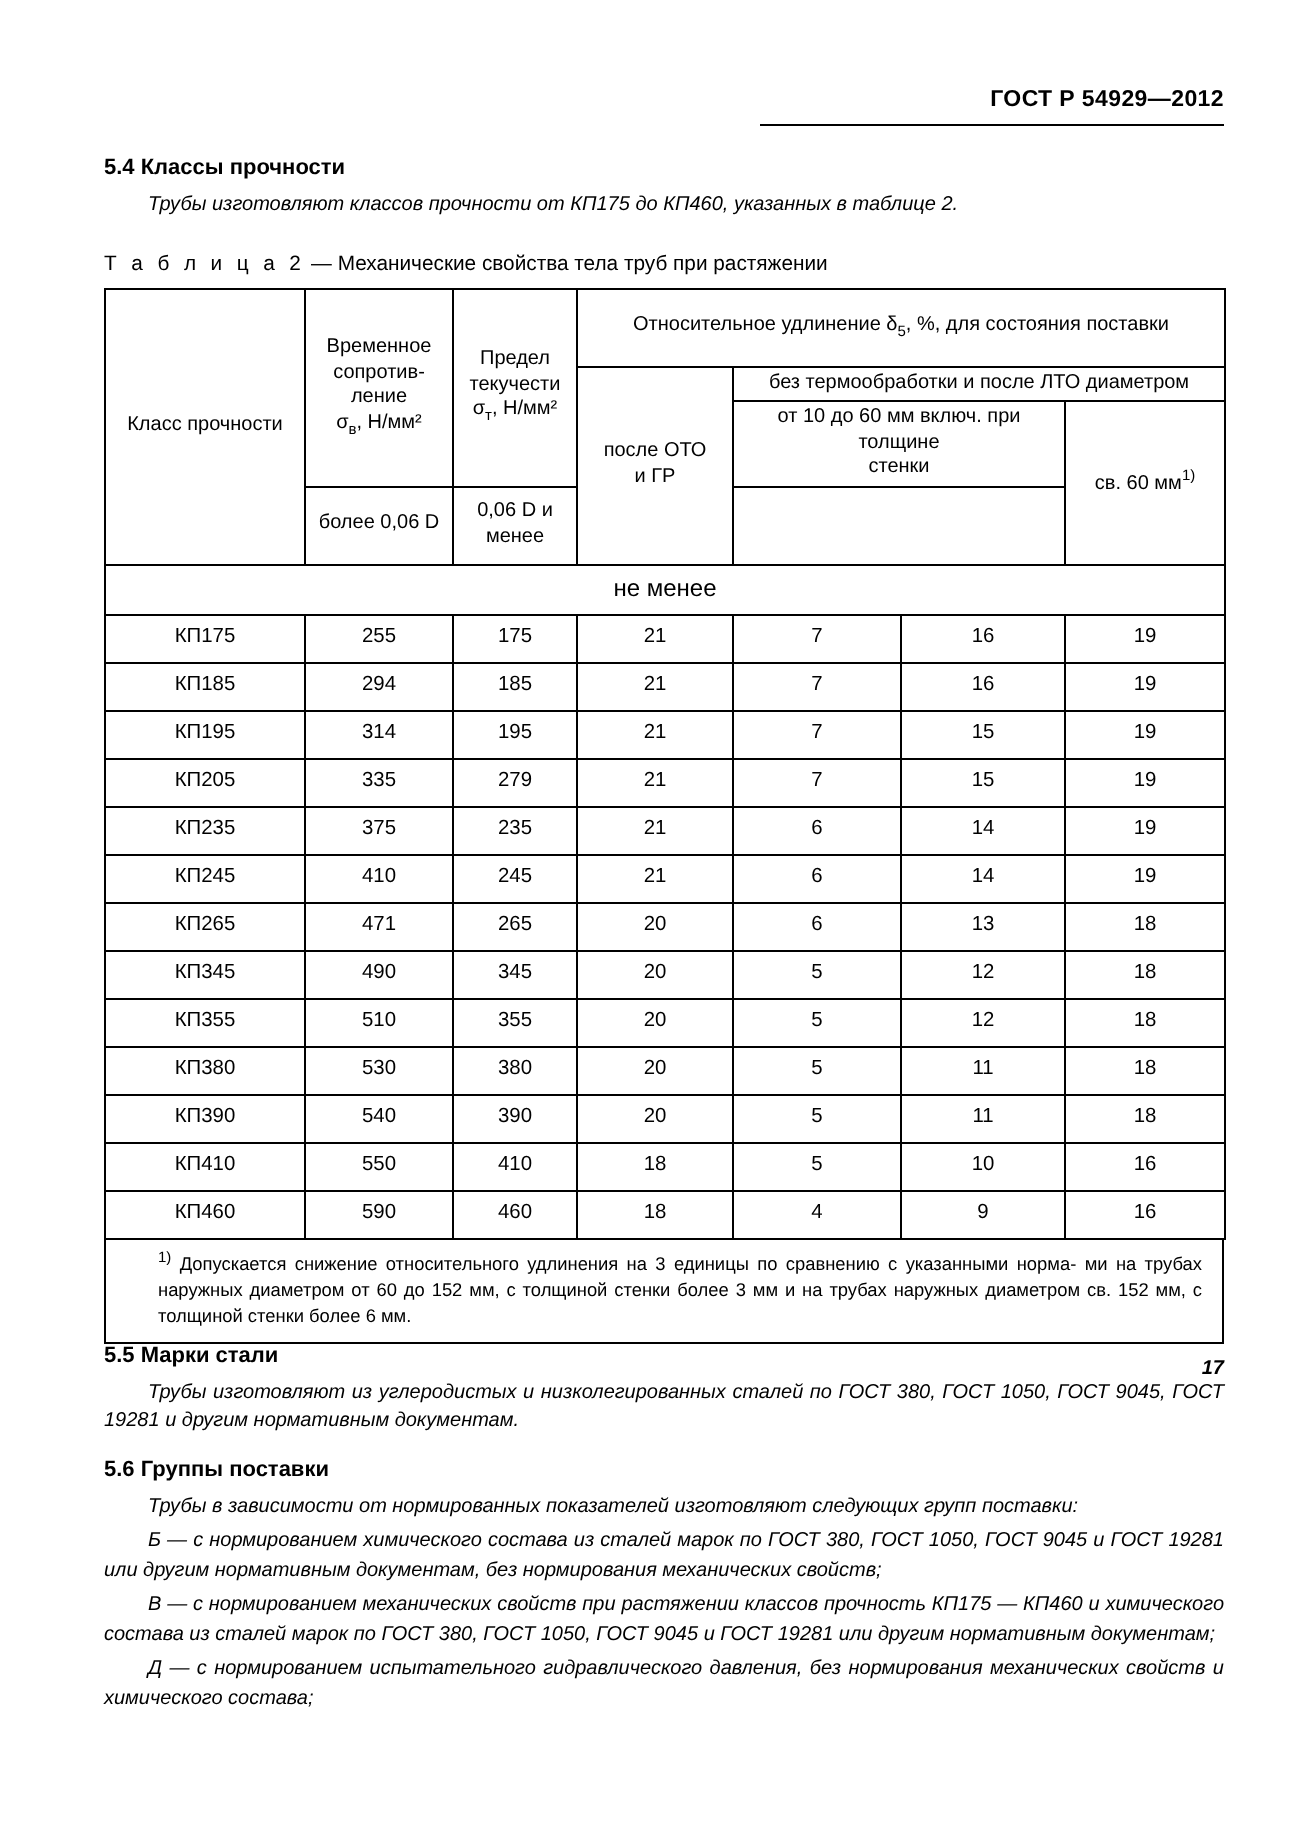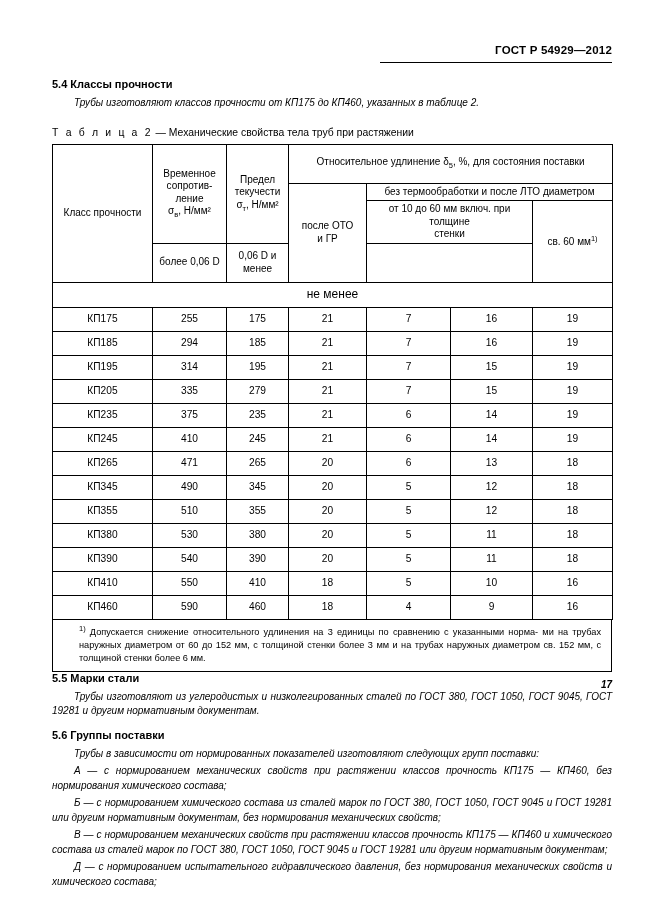--- a/index.html
+++ b/index.html
@@ -304,21 +304,20 @@
       <span class="fn-first"><sup>1)</sup> <span>Допускается снижение относительного удлинения на 3 единицы по сравнению с указанными норма-</span></span>
       <span>ми на трубах наружных диаметром от 60 до 152 мм, с толщиной стенки более 3 мм и на трубах наружных</span>
       <span>диаметром св. 152 мм, с толщиной стенки более 6 мм.</span>
     </div>
 
     <h2 class="section after-table">5.5 Марки стали</h2>
     <p class="para indent">Трубы изготовляют из углеродистых и низколегированных сталей по ГОСТ 380, ГОСТ 1050, ГОСТ 9045, ГОСТ 19281 и другим нормативным документам.</p>
 
     <h2 class="section" style="margin-top:10px;">5.6 Группы поставки</h2>
     <p class="para indent">Трубы в зависимости от нормированных показателей изготовляют следующих групп поставки:</p>
-    <p class="para indent">А — с нормированием механических свойств при растяжении классов прочность КП175 — КП460, без нормирования химического состава;</p>
     <p class="para indent">Б — с нормированием химического состава из сталей марок по ГОСТ 380,  ГОСТ 1050, ГОСТ 9045 и ГОСТ 19281 или другим нормативным документам, без нормирования механических свойств;</p>
     <p class="para indent">В — с нормированием механических свойств при растяжении классов прочность КП175 — КП460 и химического состава из сталей марок по ГОСТ 380, ГОСТ 1050, ГОСТ 9045 и ГОСТ 19281 или другим нормативным документам;</p>
     <p class="para indent">Д — с нормированием испытательного гидравлического давления, без нормирования механических свойств и химического состава;</p>
 
   </div>
 
   <div class="page-num">17</div>
 </div>
 
 </body></html>

